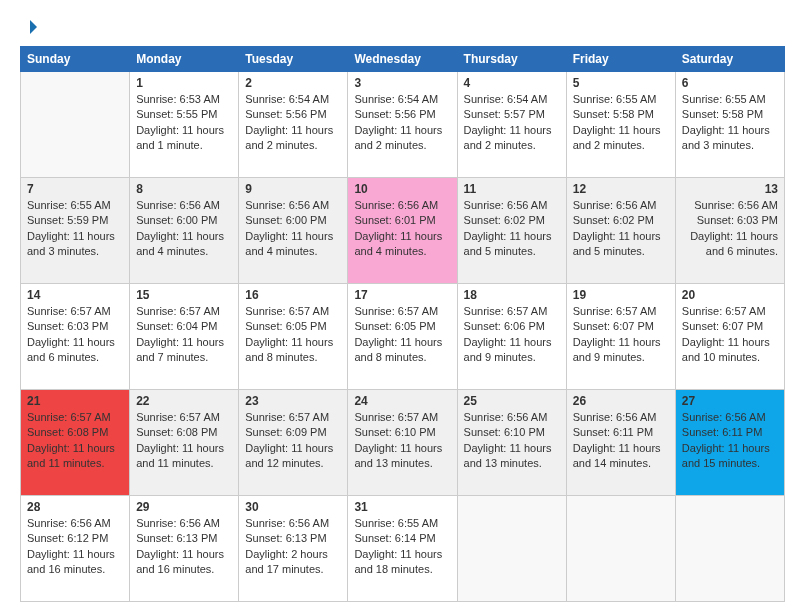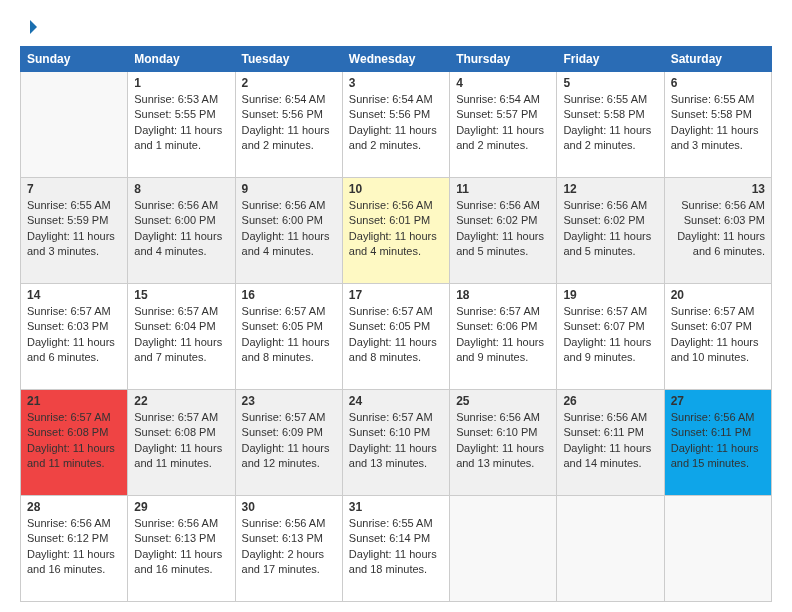--- a/index.html
+++ b/index.html
@@ -6,21 +6,21 @@
     body {
       font-family: Arial, sans-serif;
       background: #fff;
       width: 792px;
       height: 612px;
       overflow: hidden;
     }
     .page {
       width: 792px;
       height: 612px;
-      padding: 18px 20px 10px 20px;
+      padding: 18px 7px 10px 20px;
       display: flex;
       flex-direction: column;
     }
     .header {
       display: flex;
       justify-content: space-between;
       align-items: flex-start;
       margin-bottom: 10px;
     }
     .logo {
@@ -194,21 +194,21 @@
         </div>
       </td>
           <td style="background-color: rgb(240, 240, 240);">
         <span class="day-number">9</span>
         <div class="day-info">
           <span>Sunrise: 6:56 AM</span><br>
           <span>Sunset: 6:00 PM</span><br>
           <span>Daylight: 11 hours and 4 minutes.</span>
         </div>
       </td>
-          <td style="background-color: #fef9c3; margin-top: 28px;">
+          <td style="background-color: #f9a8d4; margin-top: 28px;">
         <span class="day-number">10</span>
         <div class="day-info">
           <span>Sunrise: 6:56 AM</span><br>
           <span>Sunset: 6:01 PM</span><br>
           <span>Daylight: 11 hours and 4 minutes.</span>
         </div>
       </td>
           <td style="background-color: rgb(240, 240, 240);">
         <span class="day-number">11</span>
         <div class="day-info">

